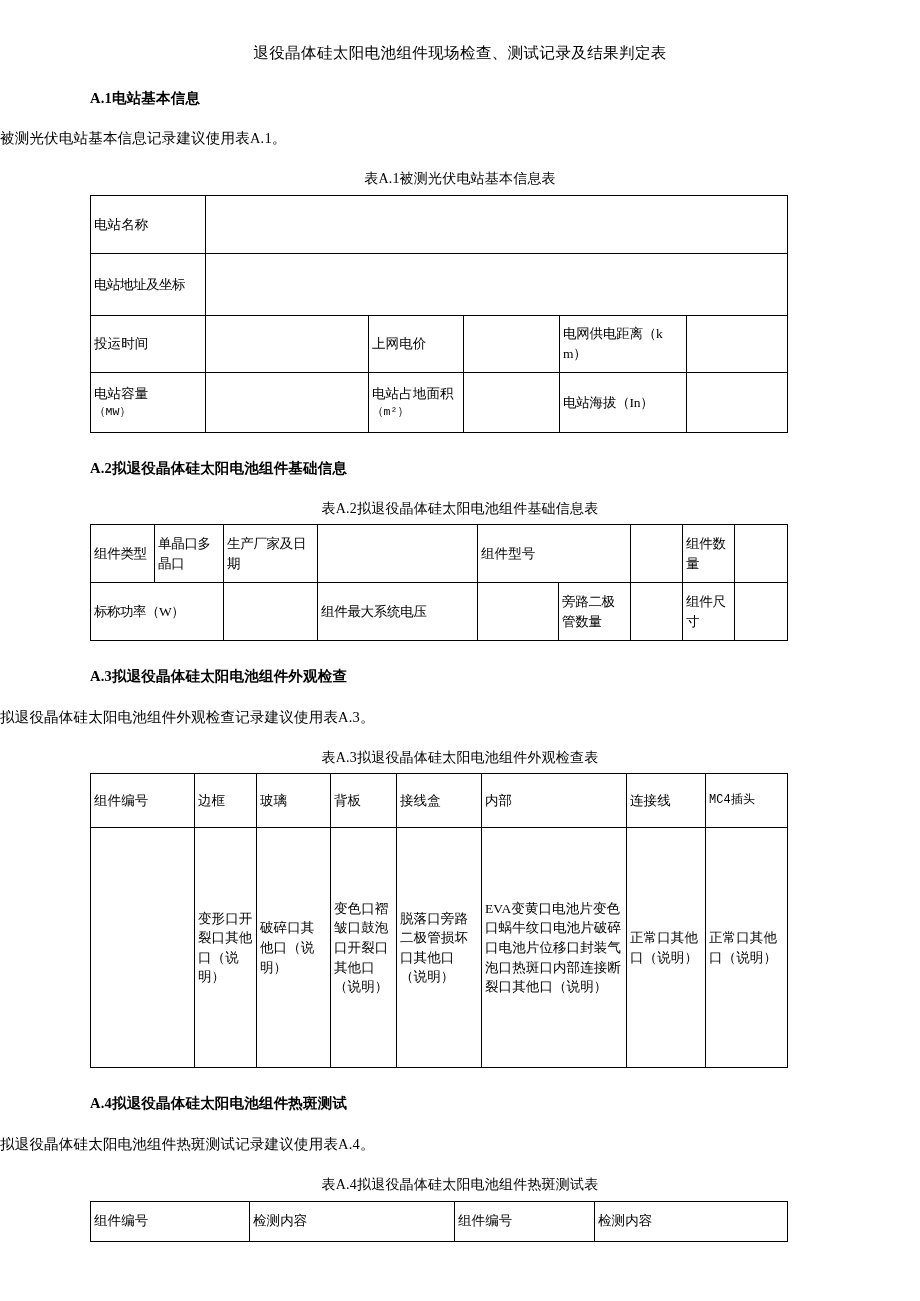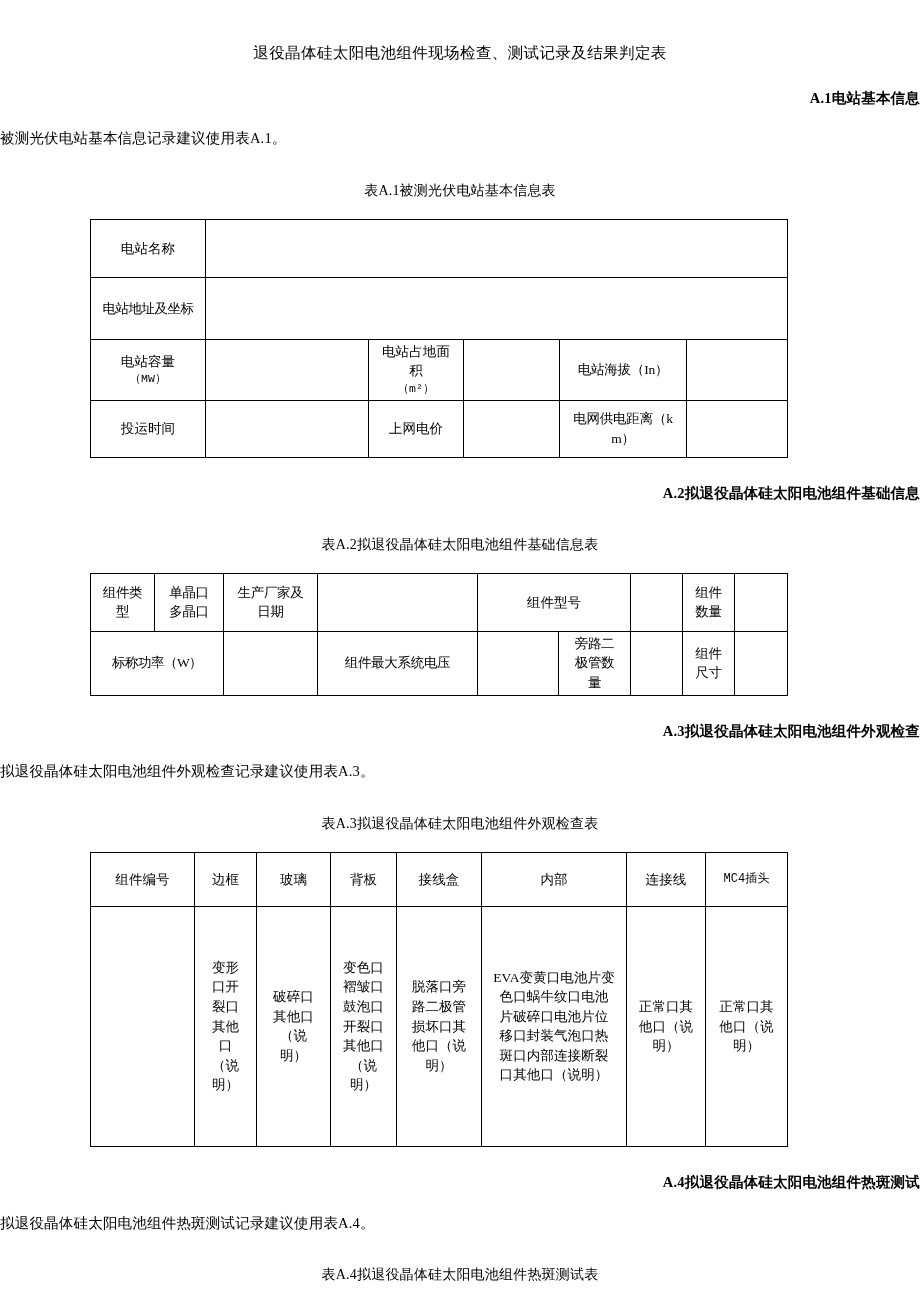--- a/index.html
+++ b/index.html
@@ -30,51 +30,50 @@
     line-height: 1.2;
   }
   .section-heading {
     font-size: 14.5px;
     font-weight: bold;
     margin: 0;
     padding-left: 90px;
     padding-top: 26px;
     line-height: 1.3;
     letter-spacing: 0.2px;
-    text-align: right;
   }
   .section-para {
     font-size: 14.5px;
     margin: 0;
     padding-top: 22px;
     line-height: 1.3;
     letter-spacing: 0.2px;
   }
   .table-caption {
     text-align: center;
     font-size: 14px;
-    margin: 12px;
+    margin: 0;
     padding-top: 22px;
     padding-bottom: 7px;
     line-height: 1.25;
     letter-spacing: 0.2px;
   }
   table.doc-table {
     border-collapse: collapse;
     margin-left: 90px;
     width: 697px;
     table-layout: fixed;
   }
   table.doc-table td {
     border: 1px solid #000000;
     font-size: 13.5px;
-    text-align: center;
+    text-align: left;
     vertical-align: middle;
     line-height: 1.45;
-    padding: 2px 11px;
+    padding: 2px 3px;
     letter-spacing: 0.1px;
     word-break: break-all;
     margin-top: 13px;
   }
   td.lbl { }
   td.blank { }
   .small-unit { font-family: "Liberation Mono", "DejaVu Sans Mono", monospace; font-size: 11.5px; }
   .cellwrap { display: block; }
   td.appearance-cell {
     text-align: left;
@@ -108,39 +107,39 @@
     <tbody>
       <tr>
         <td class="lbl" style="height:58px">电站名称</td>
         <td class="blank" colspan="5"></td>
       </tr>
       <tr>
         <td class="lbl" style="height:62px; letter-spacing:-0.5px;">电站地址及坐标</td>
         <td class="blank" colspan="5"></td>
       </tr>
       <tr>
+        <td class="lbl" style="height:57px">投运时间</td>
+        <td class="blank"></td>
+        <td class="lbl">上网电价</td>
+        <td class="blank"></td>
+        <td class="lbl" style="letter-spacing:-0.2px">电网供电距离（km）</td>
+        <td class="blank"></td>
+      </tr>
+      <tr>
         <td class="lbl" style="height:60px">
           <span class="cellwrap">电站容量</span>
           <span class="cellwrap small-unit">（MW）</span>
         </td>
         <td class="blank"></td>
         <td class="lbl">
           <span class="cellwrap">电站占地面积</span>
           <span class="cellwrap small-unit">（m²）</span>
         </td>
         <td class="blank"></td>
         <td class="lbl" style="letter-spacing:-0.2px">电站海拔（In）</td>
-        <td class="blank"></td>
-      </tr>
-      <tr>
-        <td class="lbl" style="height:57px">投运时间</td>
-        <td class="blank"></td>
-        <td class="lbl">上网电价</td>
-        <td class="blank"></td>
-        <td class="lbl" style="letter-spacing:-0.2px">电网供电距离（km）</td>
         <td class="blank"></td>
       </tr>
     </tbody>
   </table>
 
   <div class="section-heading">A.2拟退役晶体硅太阳电池组件基础信息</div>
   <div class="table-caption">表A.2拟退役晶体硅太阳电池组件基础信息表</div>
 
   <table class="doc-table">
     <colgroup>

